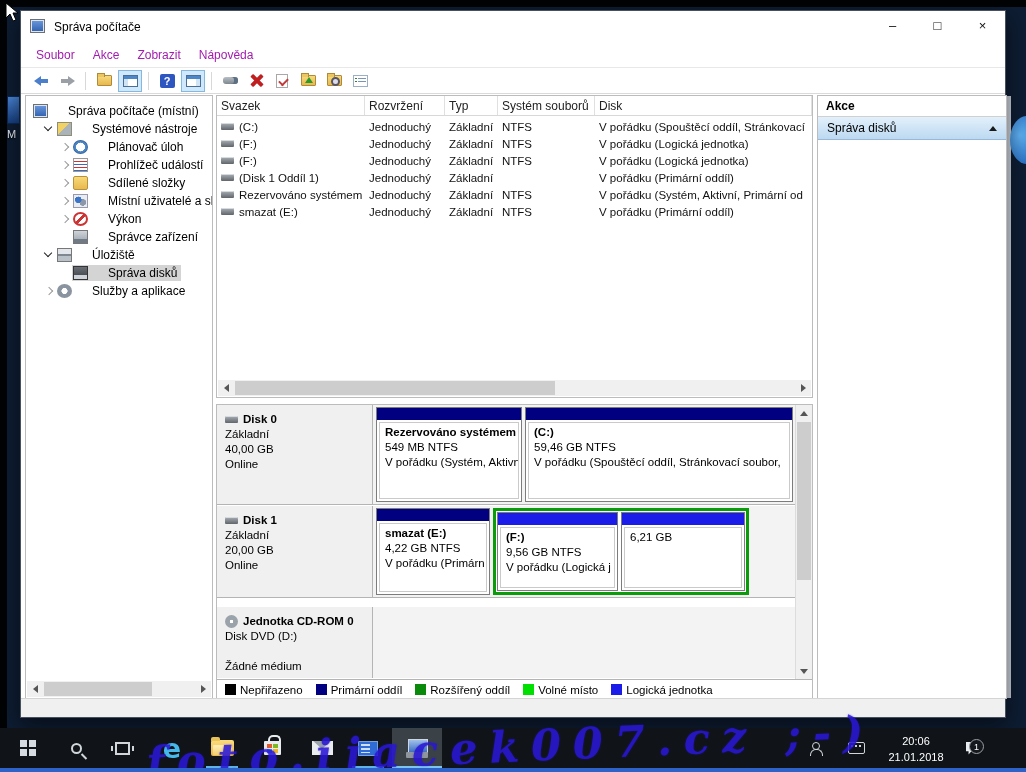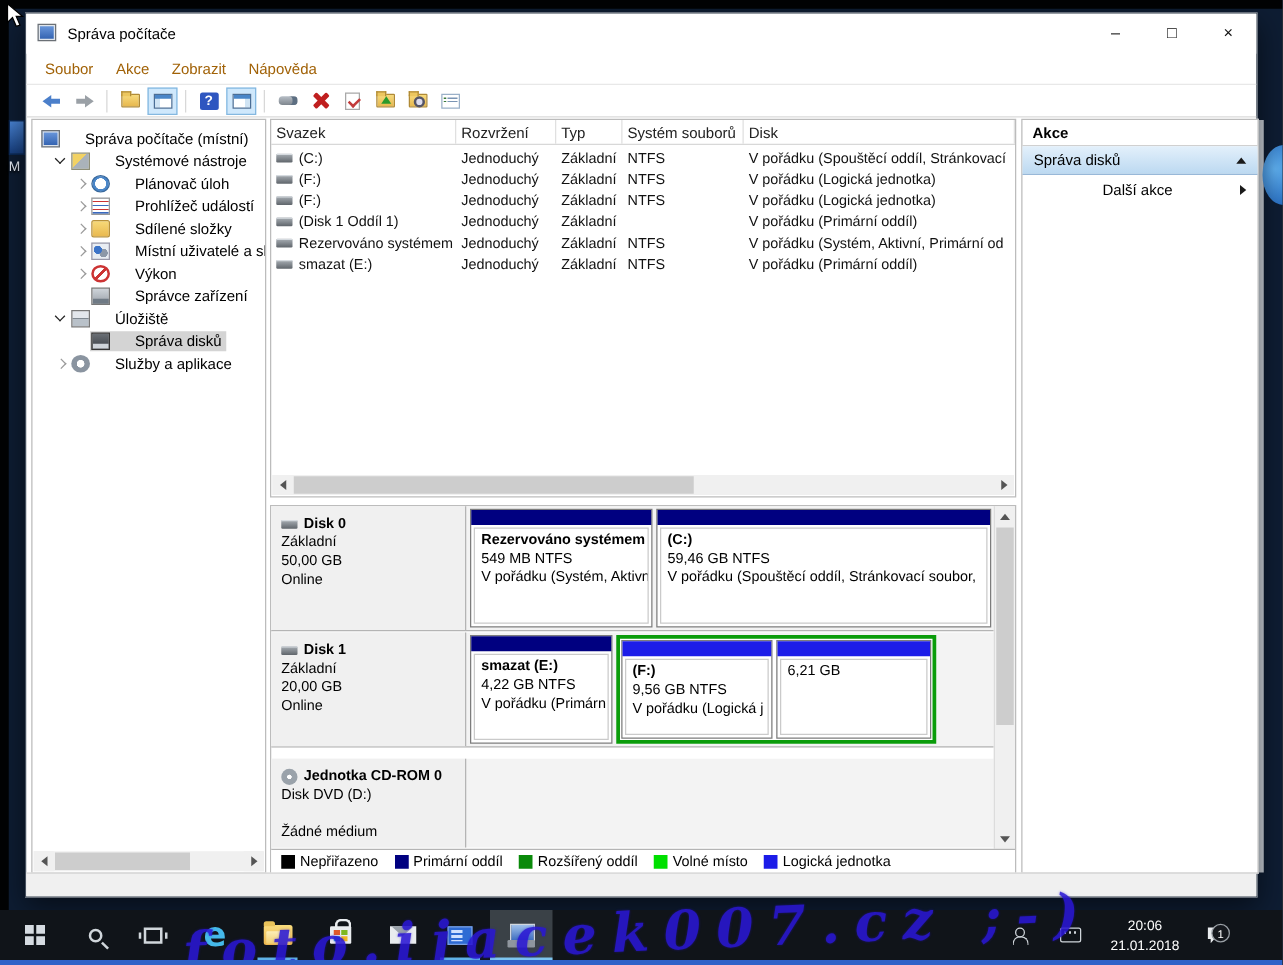--- a/index.html
+++ b/index.html
@@ -23,21 +23,21 @@
 
   
   .window { position:absolute; left:20px; top:10px; width:986px; height:708px; background:#fff;
     border:1px solid #46505e; box-shadow:0 8px 22px rgba(0,0,0,.55); z-index:10; }
   .titlebar { position:absolute; left:0; top:0; right:0; height:32px; background:#fff; }
   .title-text { position:absolute; left:33px; top:9px; font-size:12px; color:#000; white-space:nowrap; }
   .ctrl { position:absolute; top:0; width:45px; height:30px; text-align:center; line-height:30px;
     font-size:13px; color:#111; }
   .ctrl.min { right:90px; } .ctrl.max { right:45px; } .ctrl.close { right:0; }
   .menubar { position:absolute; left:0; top:32px; right:0; height:24px; display:flex; padding-left:6px; font-size:12px; }
-  .menu-item { padding:5px 9px 0 9px; color:#a16207; }
+  .menu-item { padding:5px 9px 0 9px; color:#a21caf; }
   .toolbar { position:absolute; left:0; top:56px; right:0; height:27px; border-top:1px solid #e8e8e8;
     border-bottom:1px solid #dadada; display:flex; align-items:center; padding-left:8px; gap:2px; }
   .tbtn { width:24px; height:22px; display:flex; align-items:center; justify-content:center; position:relative; }
   .tbtn.toggled { background:#cfe8fc; border:1px solid #84b8e0; }
   .tsep { width:1px; height:18px; background:#d8d8d8; margin:0 4px; }
   .statusbar { position:absolute; left:0; right:0; bottom:0; height:19px; background:#f0f0f0; border-top:1px solid #d4d4d4; }
 
   
   .arr { position:relative; width:15px; height:10px; }
   .arr .head { position:absolute; top:0; width:0; height:0; border-top:5px solid transparent; border-bottom:5px solid transparent; }
@@ -461,21 +461,21 @@
 
     <div class="disks">
 
       <div class="drow" style="top:0;height:100px">
         <div class="dlabel">
           <div class="dname">
               <span class="volicon"></span>
               <span>Disk 0</span>
             </div>
           <div>Základní</div>
-          <div>50,00 GB</div>
+          <div>40,00 GB</div>
           <div>Online</div>
         </div>
         <div class="parts">
           <div class="part" style="width:146px;flex:none">
             <div class="pbar" style="background-color: rgb(0, 0, 128);"></div>
             <div class="pbody">
                 <div class="pname">Rezervováno systémem</div>
               <div>549 MB NTFS</div>
               <div>V pořádku (Systém, Aktivní</div>
               </div>
@@ -575,25 +575,20 @@
       </div>
     </div>
 
     <div class="acts">
       <div class="ahdr">Akce</div>
       <div class="asec">
         <span>Správa disků</span>
           <span class="flexsp"></span>
         <span class="tri-up"></span>
       </div>
-      <div class="amore">
-        <span>Další akce</span>
-          <span class="flexsp"></span>
-        <span class="tri-rt"></span>
-      </div>
     </div>
 
     <div class="statusbar"></div>
   </div>
 
   <div class="taskbar">
     <div class="tbitem" style="left:8px;width:40px">
       <span class="win-logo">
           <div></div>
           <div></div>

